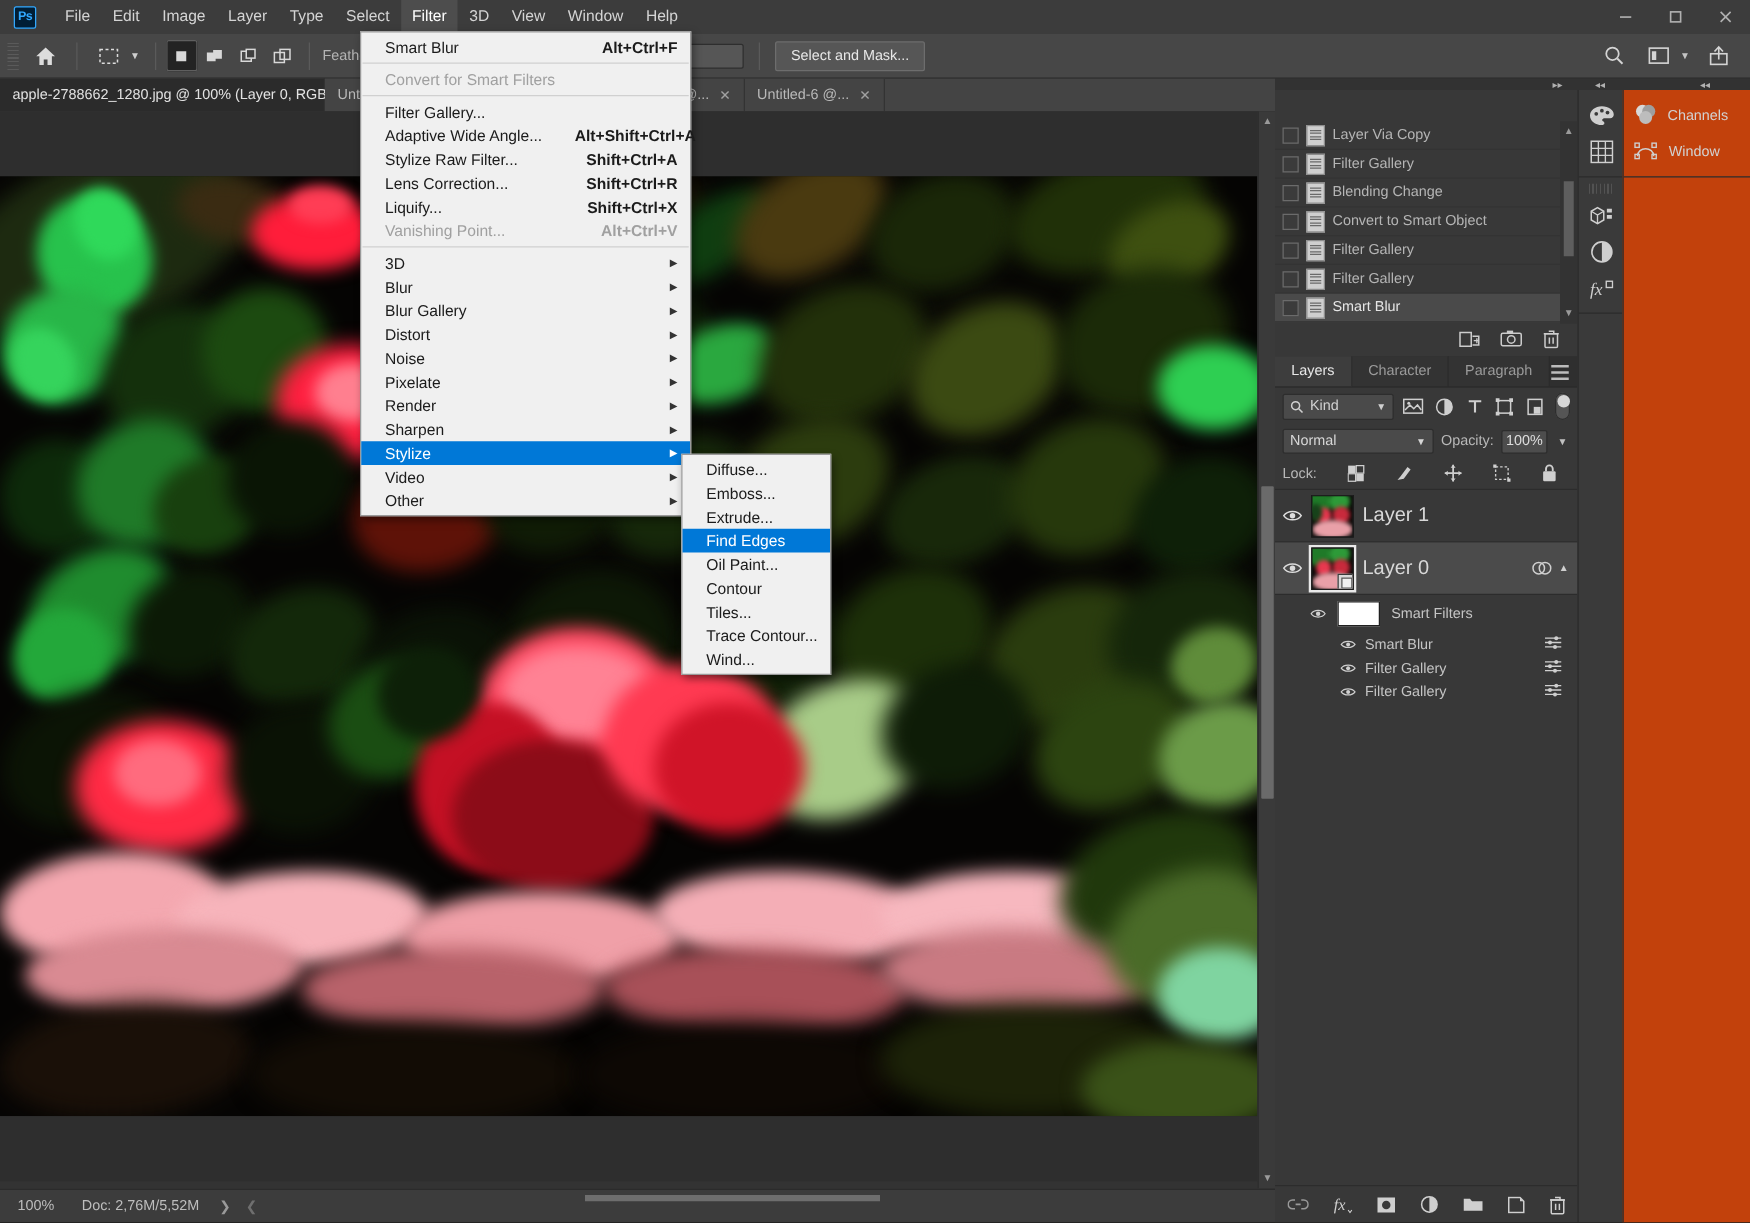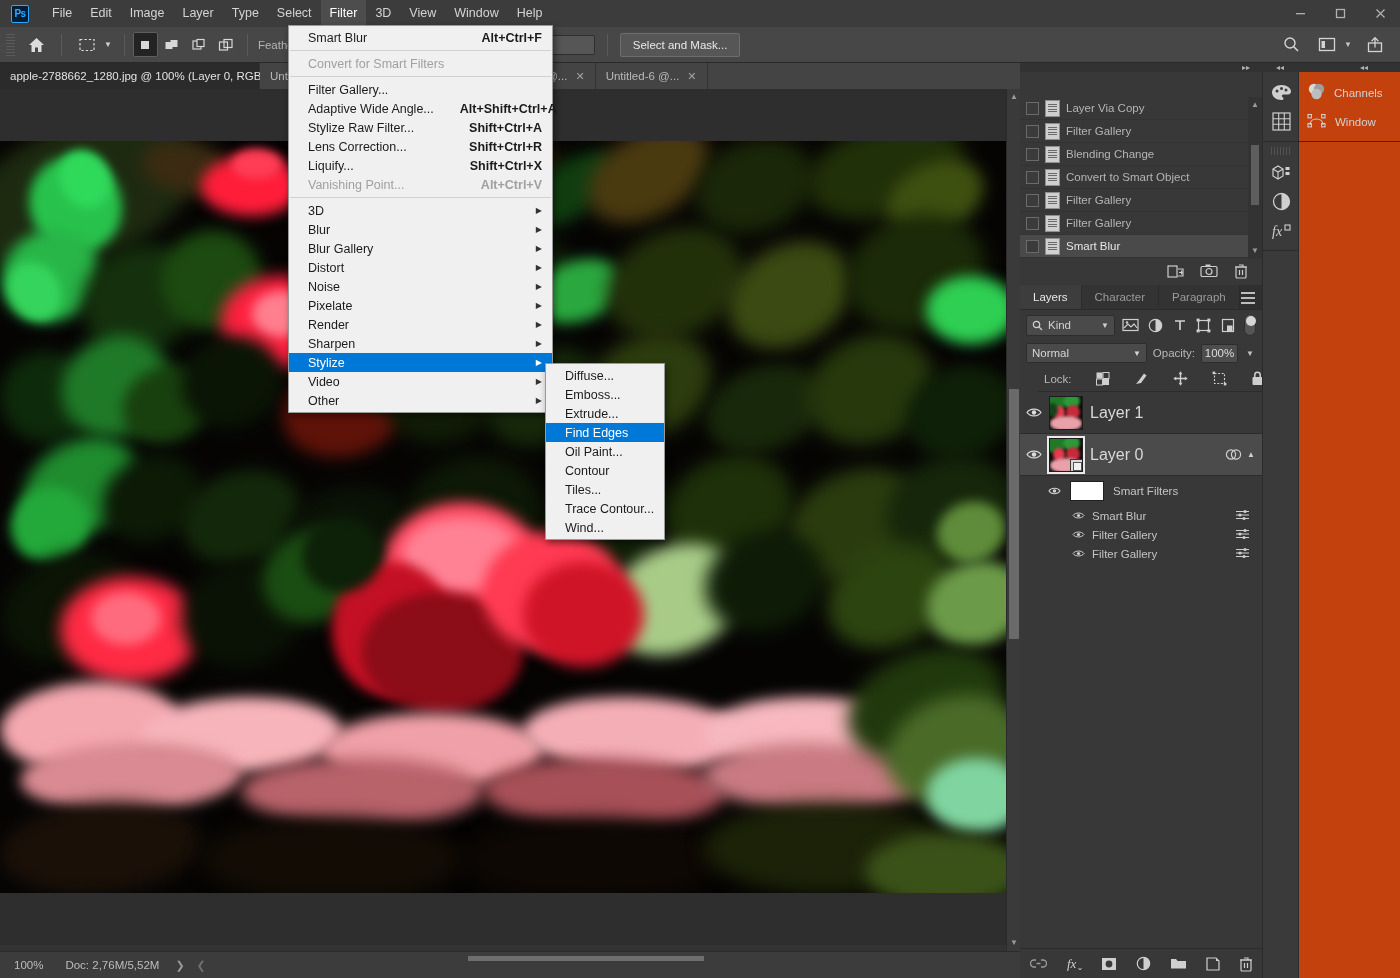--- a/index.html
+++ b/index.html
@@ -165,21 +165,21 @@
   .blendsel {
     display:flex; align-items:center; width:130px; height:20px; background:#4a4a4a;
     border:1px solid #2d2d2d; border-radius:2px; padding:0 5px; font-size:11.5px; color:#d6d6d6;
   }
   .blendsel .cv { margin-left:auto; font-size:8px; }
   .mini-label { font-size:11.5px; color:#b8b8b8; }
   .numfield { width:40px; height:19px; background:#4d4d4d; border:1px solid #2d2d2d;
               color:#ddd; font-size:11.5px; text-align:center; line-height:17px; border-radius:2px; }
   .stepper { font-size:8px; color:#c0c0c0; width:13px; text-align:center; }
   .llock { display:flex; align-items:center; height:26px; padding:0 6px; gap:24px;
-           border-bottom:1px solid #2c2c2c;margin-left:18px; }
+           border-bottom:1px solid #2c2c2c; }
   .lock-ico { width:15px; height:15px; display:flex; align-items:center; justify-content:center; color:#c9c9c9; }
 
   .layer-row { display:flex; align-items:center; height:42px; padding-left:6px; gap:7px;
                border-bottom:1px solid #2c2c2c; position:relative; }
   .layer-row.selected { background:#4b4b4b; }
   .eye { width:16px; display:flex; align-items:center; justify-content:center; color:#ddd; }
   .thumb { width:34px; height:34px; border:1px solid #1d1d1d; overflow:hidden; position:relative;
            background:#0b0a08; }
   .thumb.sel-border { box-shadow:0 0 0 2px #e9e9e9; }
   .thumb .tb { position:absolute; border-radius:50%; filter:blur(1.6px); }

